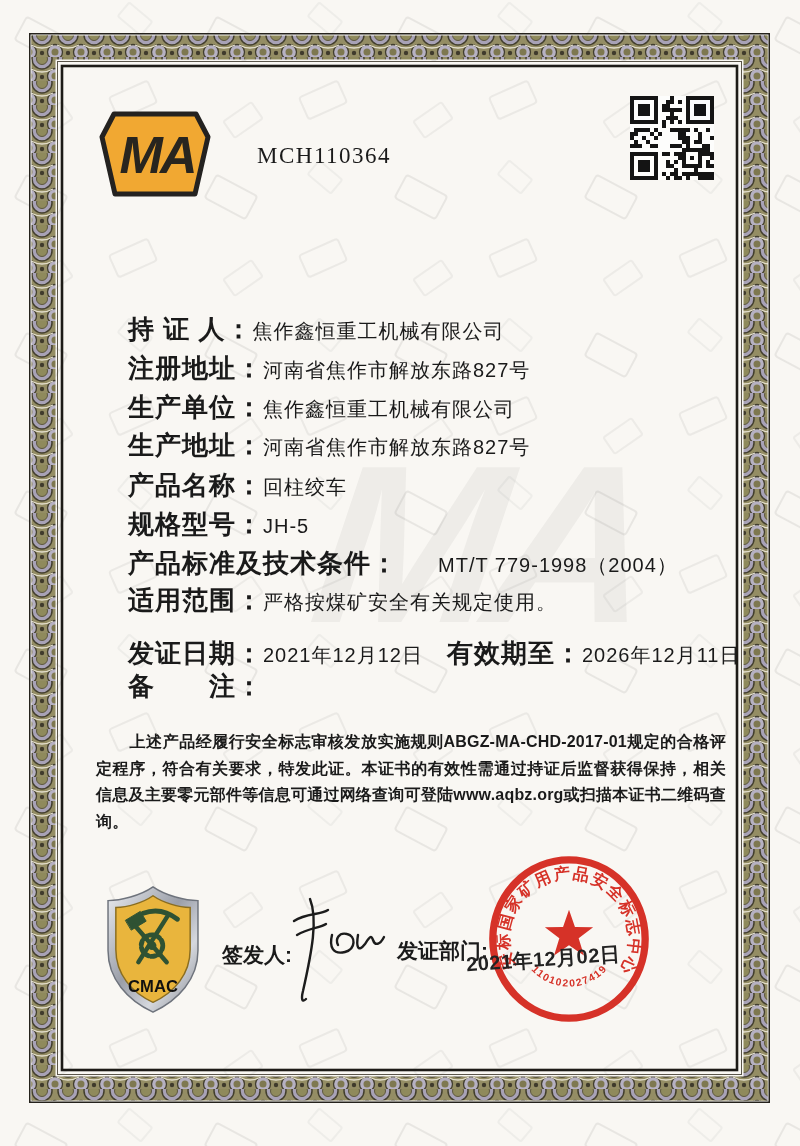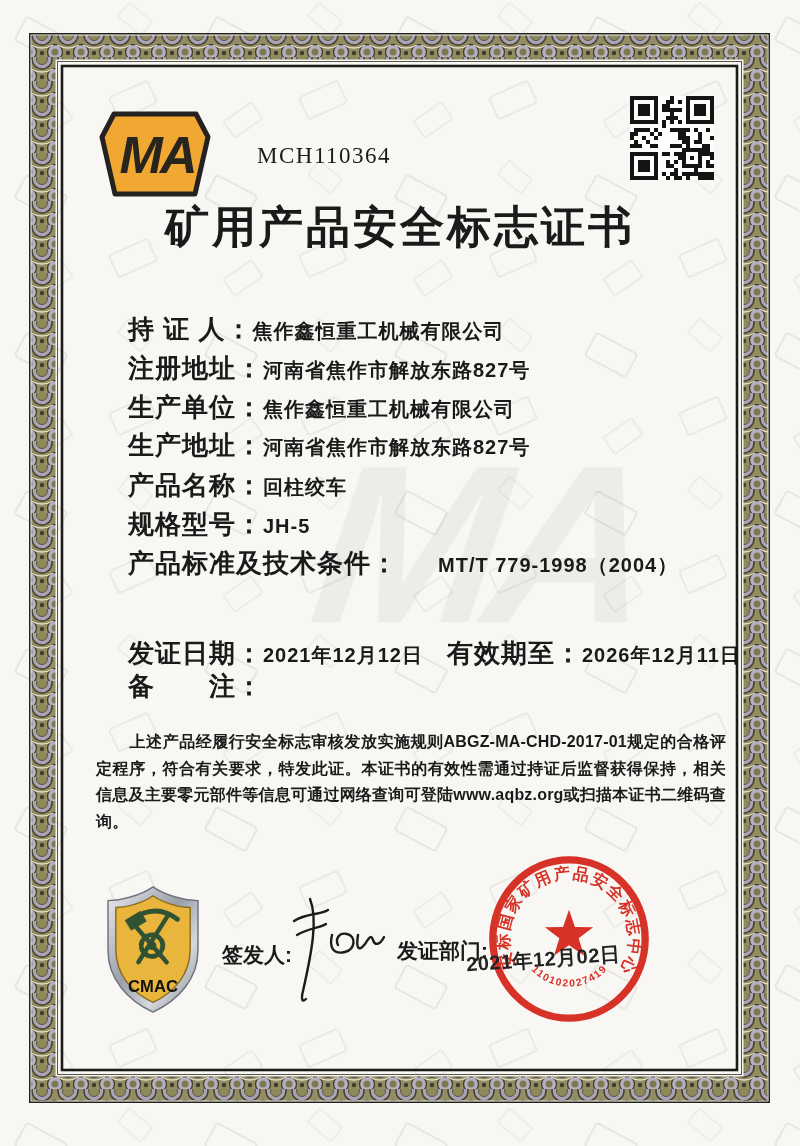--- a/index.html
+++ b/index.html
@@ -28,21 +28,21 @@
   .qr{position:absolute; left:630px; top:96px; z-index:3;}
   .doc-title{
     position:absolute; left:70px; top:198px; width:660px; z-index:3;
     text-align:center; font-family:"Liberation Serif", serif;
     font-size:44px; font-weight:900; letter-spacing:3px;
   }
   
   .field-row{position:absolute; left:128px; z-index:3; display:flex; align-items:baseline; width:620px;}
   .f-label{font-size:26px; font-weight:700; min-width:112px; letter-spacing:1px; white-space:nowrap;}
   .f-label.wide{min-width:0;}
-  .f-value{font-size:20px; font-weight:700; letter-spacing:1px; white-space:nowrap;}
+  .f-value{font-size:20px; font-weight:400; letter-spacing:1px; white-space:nowrap;}
   .r1{top:312px}.r2{top:351px}.r3{top:390px}.r4{top:428px}
   .r5{top:468px}.r6{top:507px}.r7{top:546px}.r8{top:583px}
   .r7 .f-value{margin-left:40px;}
   .r-dates{top:636px}.r-remark{top:669px}
   .d-val1{min-width:150px;}
   .d-label2{margin-left:24px; min-width:112px;}
   
   .statement{
     position:absolute; left:96px; top:729px; width:630px; z-index:3;
     font-size:16px; font-weight:600; line-height:26.5px;
@@ -235,21 +235,20 @@
       <rect x="60" y="4" width="20" height="20" fill="#fdfdfc"></rect>
       <rect x="64" y="8" width="12" height="12" fill="#141414"></rect>
       <rect x="0" y="56" width="28" height="28" fill="#141414"></rect>
       <rect x="4" y="60" width="20" height="20" fill="#fdfdfc"></rect>
       <rect x="8" y="64" width="12" height="12" fill="#141414"></rect>
       <rect x="52" y="52" width="20" height="20" fill="#141414"></rect>
       <rect x="56" y="56" width="12" height="12" fill="#fdfdfc"></rect>
       <rect x="60" y="60" width="4" height="4" fill="#141414"></rect>
     </svg>
 
-  <div class="doc-title">矿用产品安全标志证书</div>
 
   <div class="field-row r1">
     <span class="f-label">持 证 人：</span>
     <span class="f-value">焦作鑫恒重工机械有限公司</span>
   </div>
   <div class="field-row r2">
     <span class="f-label">注册地址：</span>
     <span class="f-value">河南省焦作市解放东路827号</span>
   </div>
   <div class="field-row r3">
@@ -264,20 +263,24 @@
     <span class="f-label">产品名称：</span>
     <span class="f-value">回柱绞车</span>
   </div>
   <div class="field-row r6">
     <span class="f-label">规格型号：</span>
     <span class="f-value">JH-5</span>
   </div>
   <div class="field-row r7">
     <span class="f-label wide">产品标准及技术条件：</span>
     <span class="f-value">MT/T 779-1998（2004）</span>
+  </div>
+  <div class="field-row r8">
+    <span class="f-label">适用范围：</span>
+    <span class="f-value">严格按煤矿安全有关规定使用。</span>
   </div>
 
   <div class="field-row r-dates">
     <span class="f-label">发证日期：</span>
     <span class="f-value d-val1">2021年12月12日</span>
     <span class="f-label d-label2">有效期至：</span>
     <span class="f-value">2026年12月11日</span>
   </div>
   <div class="field-row r-remark">
     <span class="f-label">备　　注：</span>

